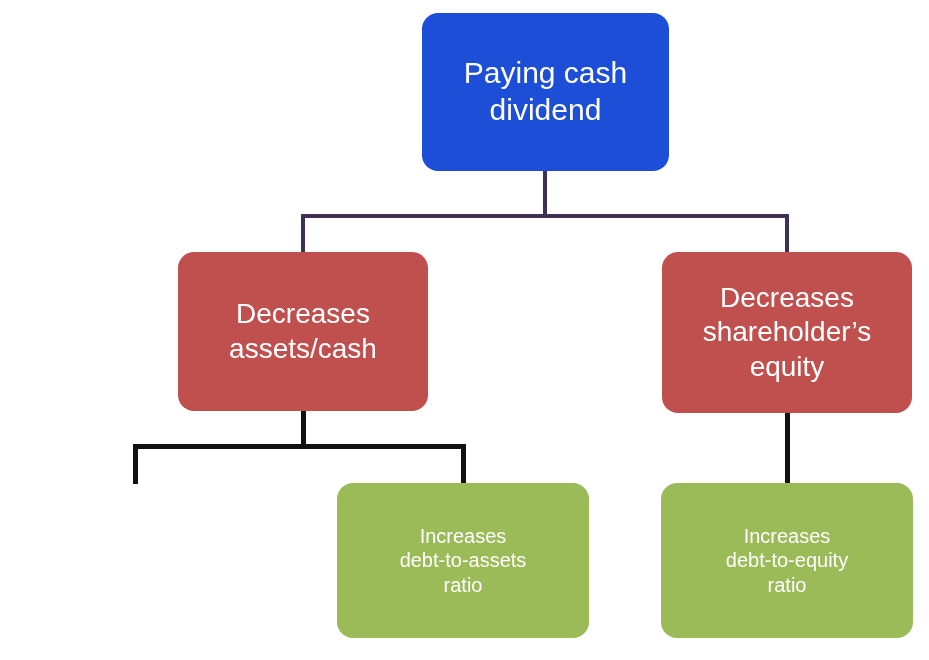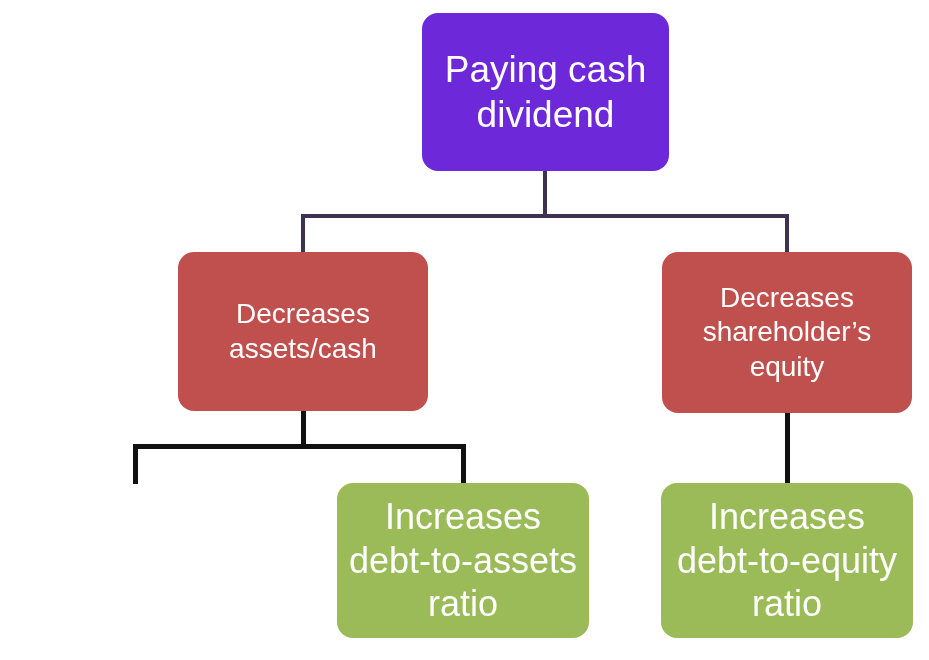--- a/index.html
+++ b/index.html
@@ -24,30 +24,30 @@
     align-items: center;
     justify-content: center;
     text-align: center;
     color: #ffffff;
     border-radius: 16px;
     line-height: 1.22;
     padding: 4px 10px;
     z-index: 2;
   }
   .node-root {
-    background: #6d28d9;
-    font-size: 37px;
+    background: #1d4ed8;
+    font-size: 30px;
   }
   .node-red {
     background: #c0504d;
     font-size: 28px;
   }
   .node-green {
     background: #9bbb59;
-    font-size: 36px;
+    font-size: 20px;
   }
   .node-text {
     display: block;
     width: 100%;
     white-space: pre-line;
   }
   .connector {
     position: absolute;
     z-index: 1;
   }

